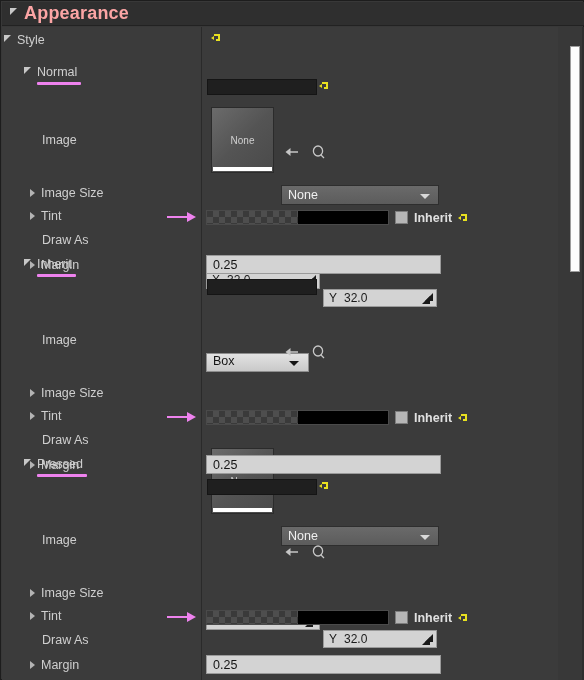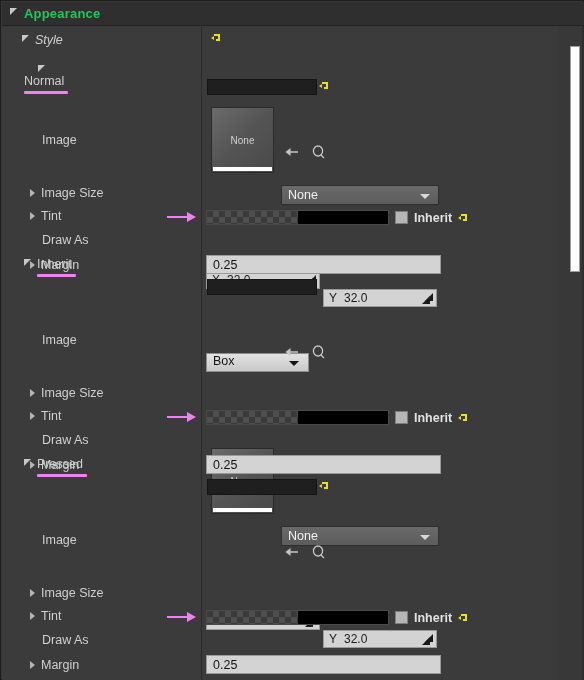--- a/index.html
+++ b/index.html
@@ -35,22 +35,22 @@
     box-sizing: border-box;
   }
   .cat-header .tri {
     width: 0; height: 0;
     margin-right: 7px;
     border-left: 7px solid #c8c8c8;
     border-bottom: 7px solid transparent;
     position: relative; top: -2px;
   }
   .cat-title {
-    font-size: 13px; font-weight: bold;
-    color: #22c55e;
+    font-size: 18px; font-weight: bold;
+    color: #fca5a5;
     letter-spacing: .2px;
   }
 
   
   .body {
     position: absolute;
     left: 1px; top: 26px;
     width: 582px; height: 653px;
     background: #383838;
     overflow: hidden;
@@ -293,26 +293,26 @@
   <div class="cat-header">
     <span class="tri"></span>
     <span class="cat-title">Appearance</span>
   </div>
 
   <div class="body">
     <div class="left-col"></div>
     <div class="right-col"></div>
     <div class="col-split"></div>
 
-    <div class="lrow" style="left:20px; top:2px;font-style:italic;">
+    <div class="lrow" style="left:2px; top:2px;">
       <span class="caret-open"></span>
       <span>Style</span>
     </div>
 
-    <div class="lrow" style="left:22px; top:40px;flex-direction:column;">
+    <div class="lrow" style="left:22px; top:34px;">
       <span class="caret-open"></span>
       <span class="state-label">
         <span>Normal</span>
         <span class="state-underline" style="left:0; right:-4px; bottom:-6px;"></span>
       </span>
     </div>
     <div class="lrow" style="left:40px; top:102px;">
       <span>Image</span>
     </div>
     <div class="lrow" style="left:28px; top:155px;">

